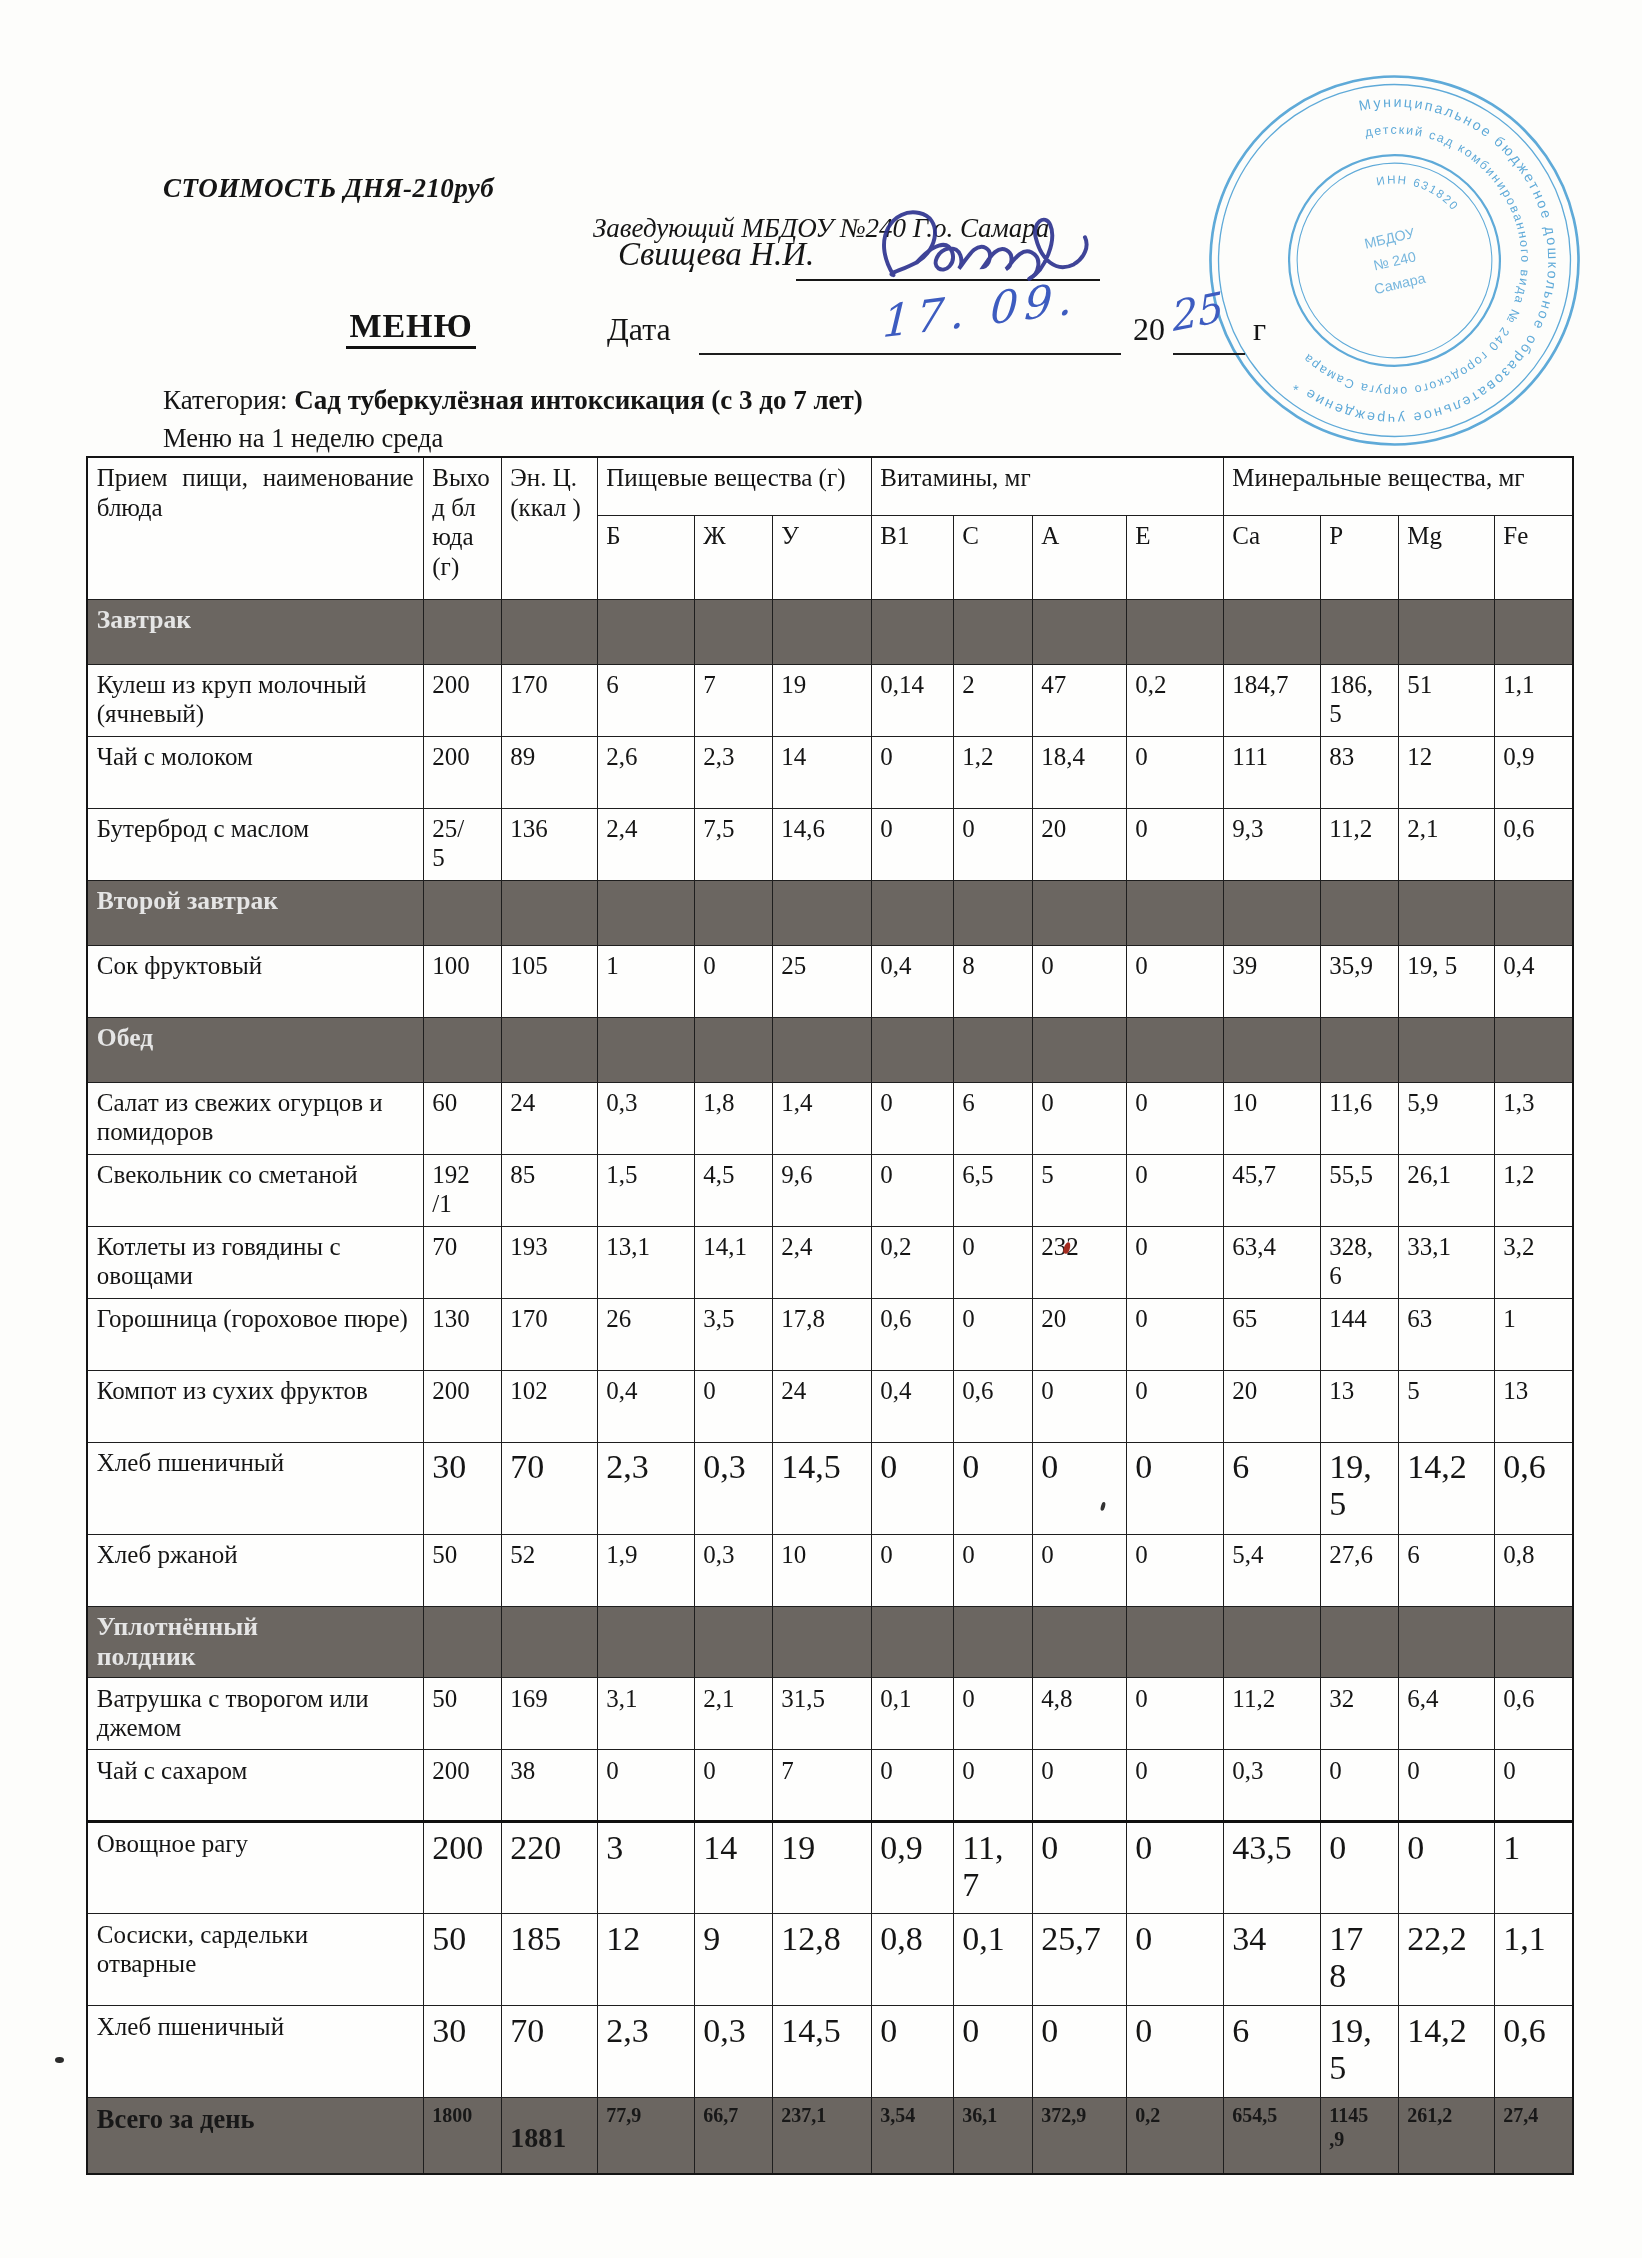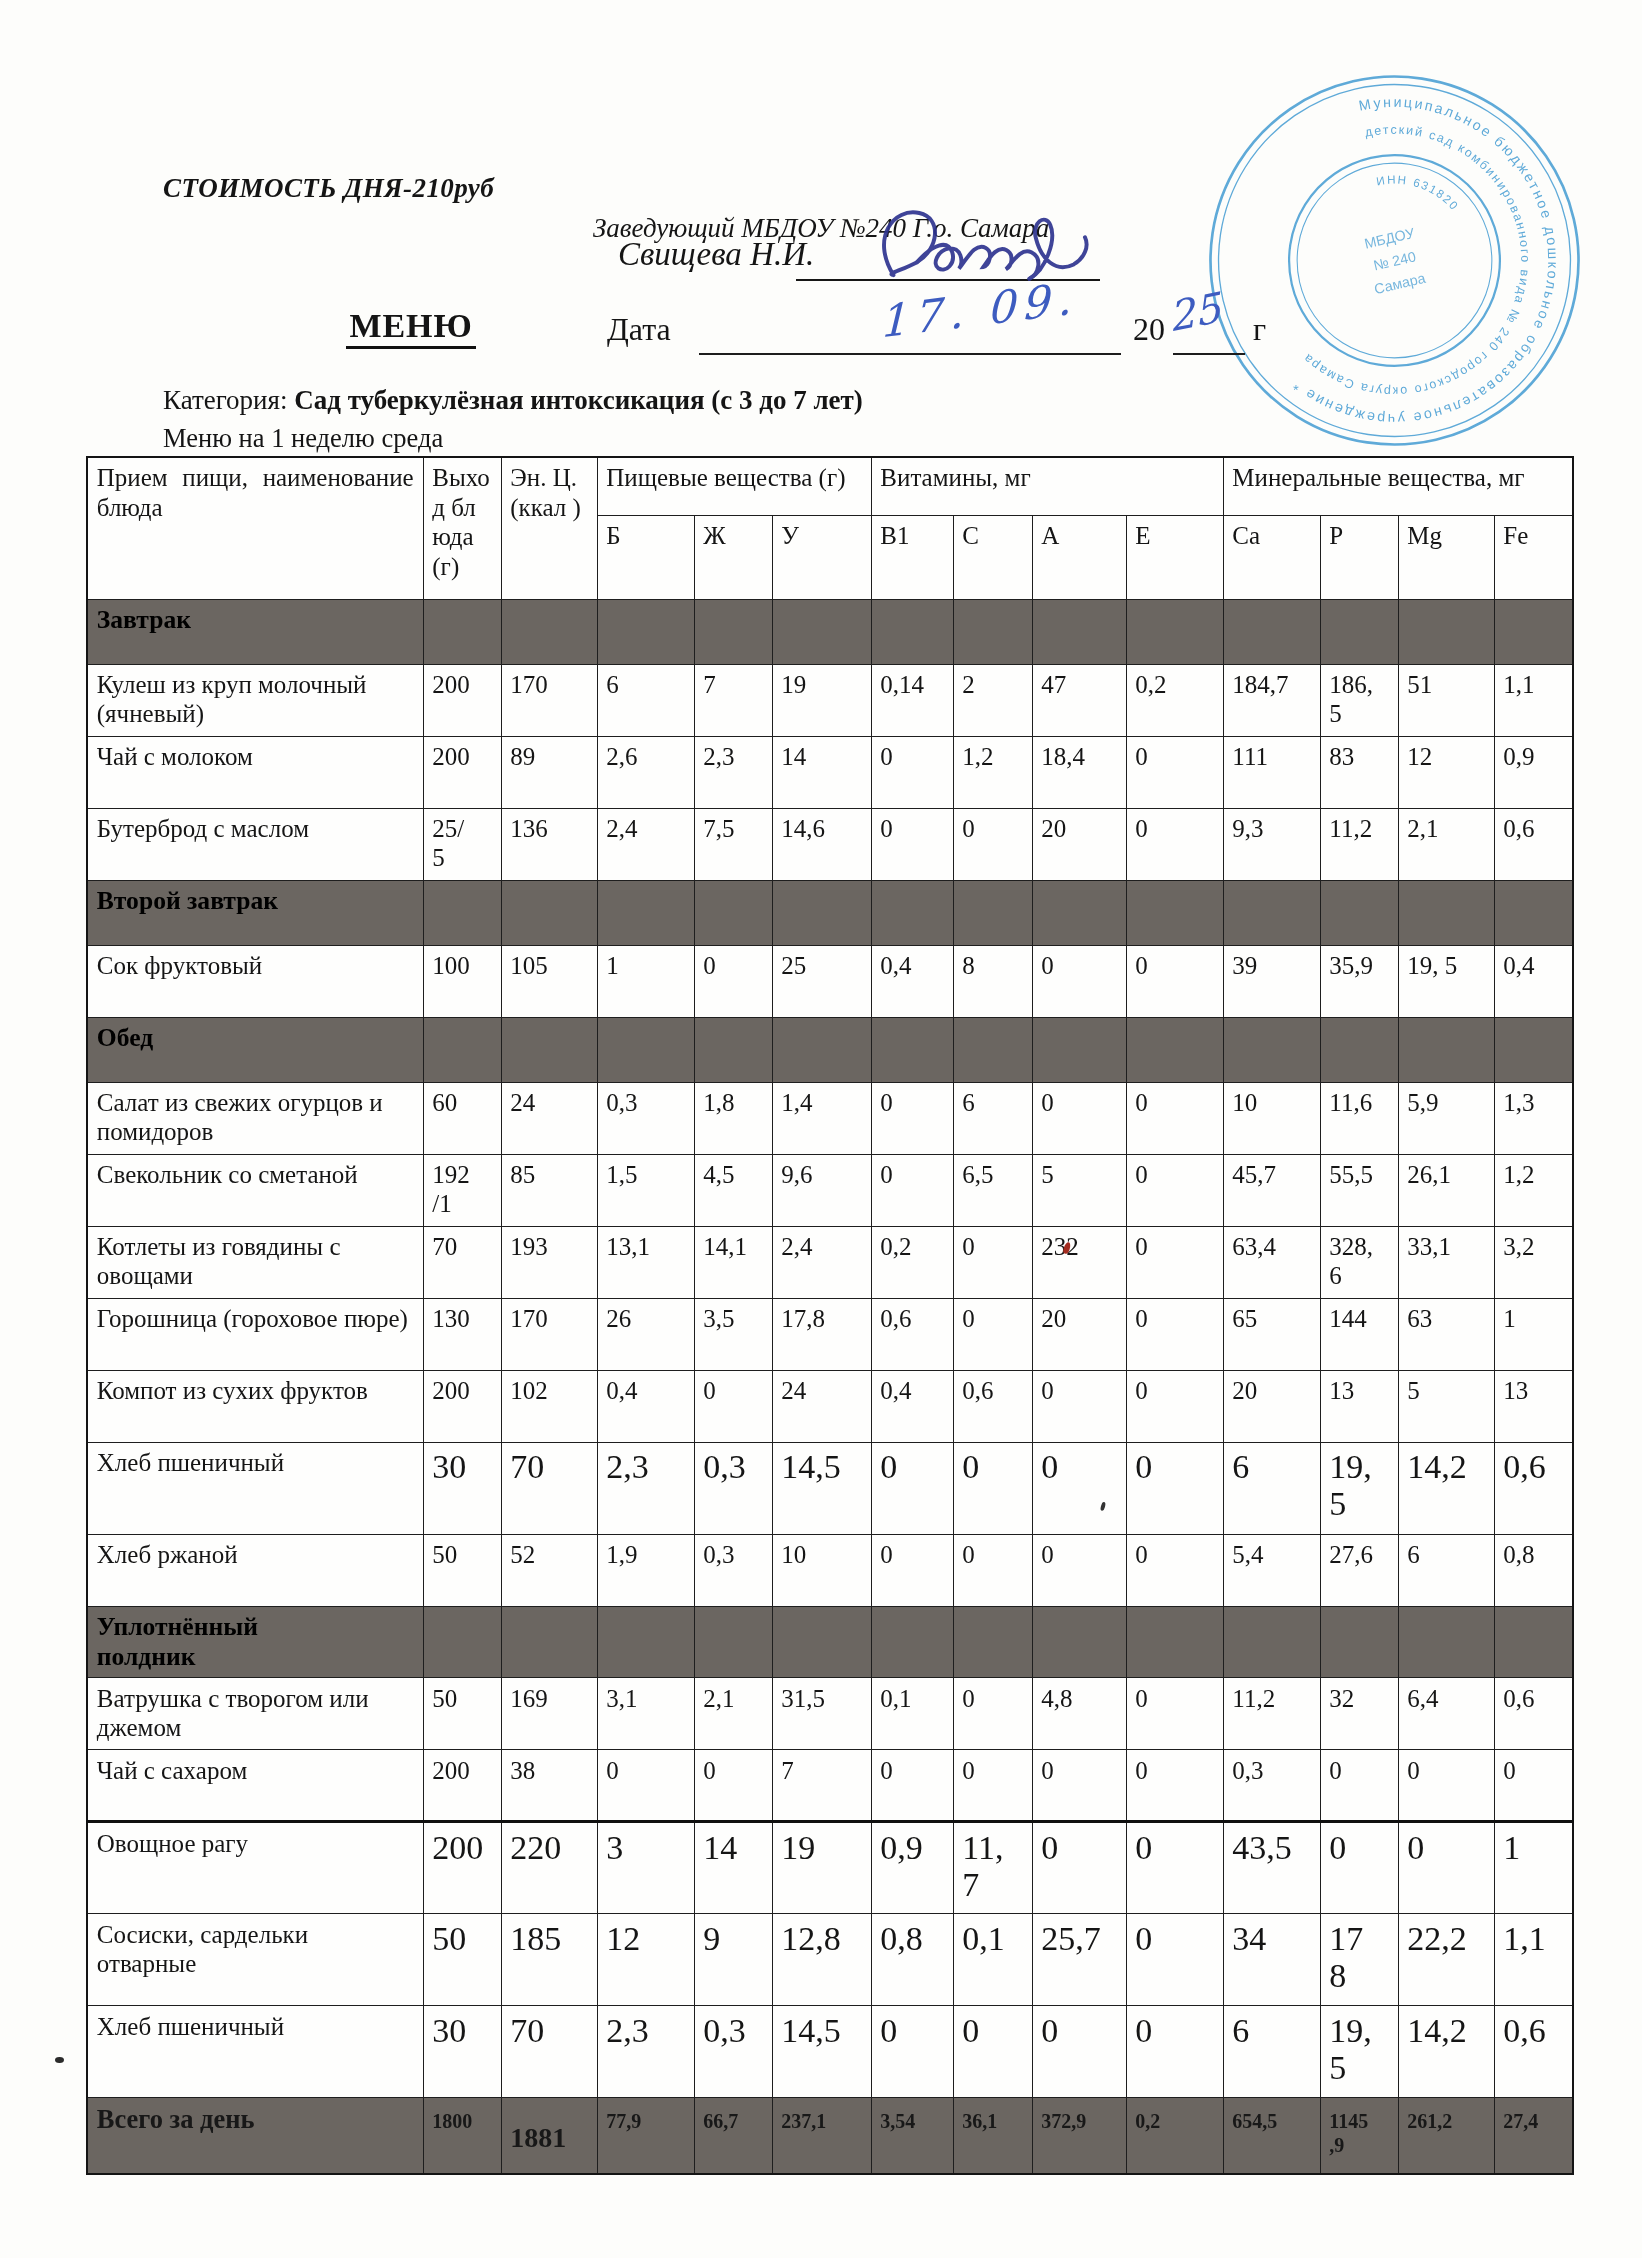--- a/index.html
+++ b/index.html
@@ -42,25 +42,25 @@
   .menu thead tr.sub-row{height:84px;}
   .menu tbody tr{height:72px;}
   .menu tbody tr.section{height:65px;}
   .menu tbody tr.big{height:92px;}
   .menu tbody tr.total{height:76px;}
   th[data-name="col-header-yield"]{word-break:break-all;}
   th[data-name="col-group-nutrients"],th[data-name="col-header-meal"]{text-align:justify;}
   .meal-name{text-align:justify;}
   .val{white-space:pre-line;padding-left:10.6px;}
   tr.big .val{font-size:34px;line-height:1.1;}
-  tr.section td{background:#6b6661;color:#000000;font-weight:700;font-size:25.6px;}
+  tr.section td{background:#6b6661;color:#e5e5e5;font-weight:700;font-size:25.6px;}
   .section-name{white-space:pre-line;}
   tr.total td{background:#6b6661;color:#181818;font-weight:700;font-size:20px;}
   tr.total td.meal-name{font-size:26.5px;text-align:left;}
-  tr.total td.val{padding-top:12px;}
+  tr.total td.val{padding-top:6px;}
   tr.total td:nth-child(3){font-size:28px;padding-top:23px;}
   tr.thick-top td{border-top:3.5px solid #101010;}
 
   
   .artifact{position:absolute;}
   .art-red{left:1064px;top:1242px;width:6.2px;height:11.5px;background:#a32c20;border-radius:50%/60% 60% 40% 40%;transform:rotate(18deg);}
   .art-comma{left:1101px;top:1502px;width:4.4px;height:8.8px;background:#333;border-radius:45%;transform:rotate(15deg);}
   .art-dot{left:55px;top:2057px;width:8.8px;height:6.2px;background:#2b2b2b;border-radius:50%;}
 </style>
 </head>

